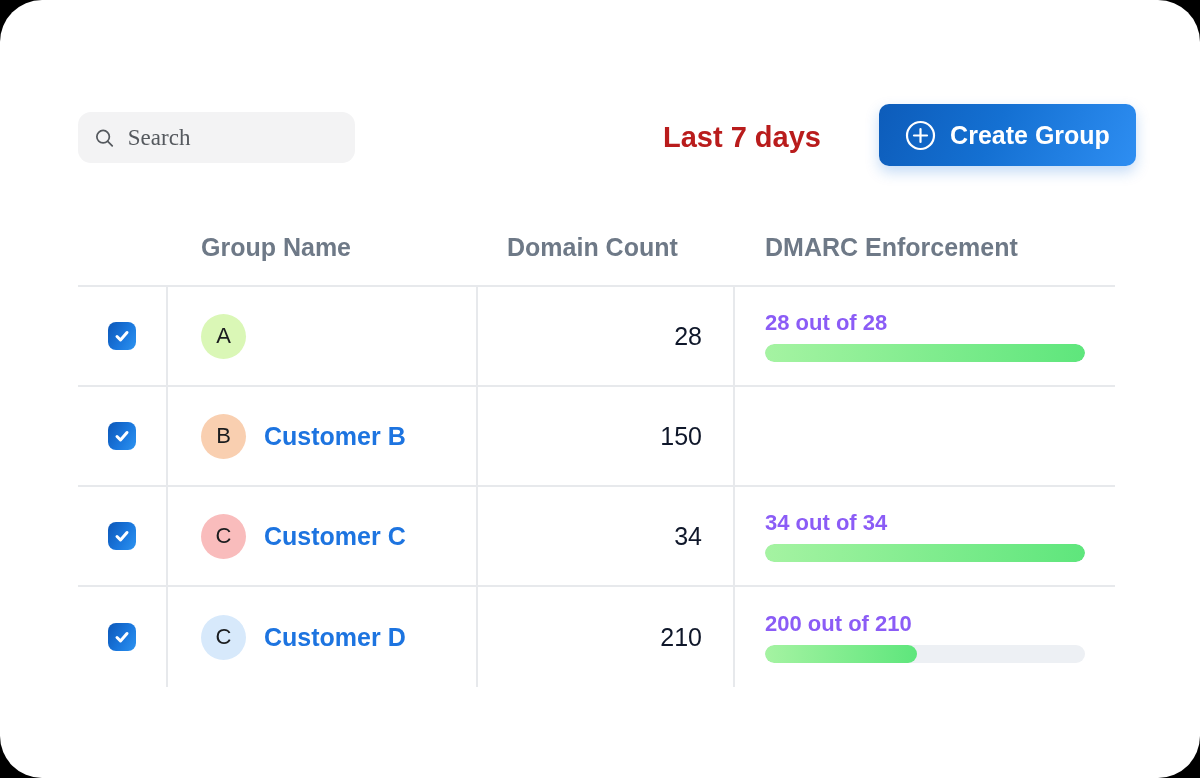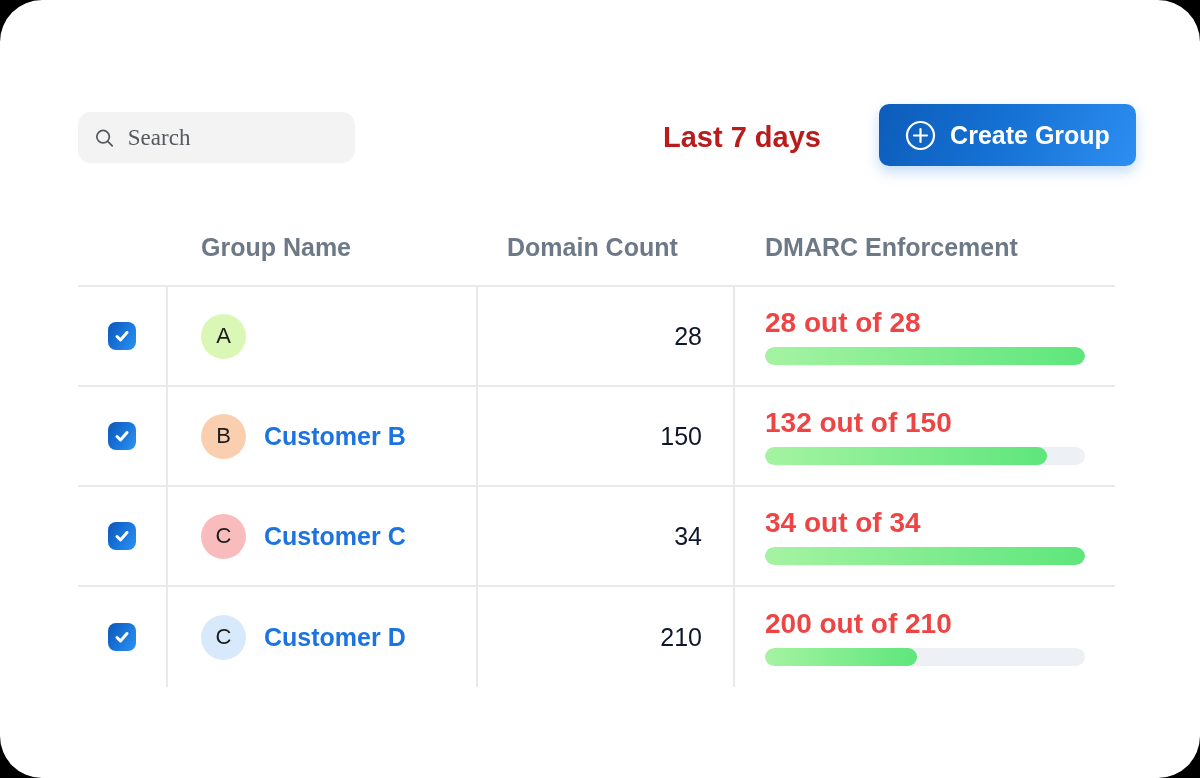--- a/index.html
+++ b/index.html
@@ -83,21 +83,21 @@
   }
   .avatar {
     width: 45px; height: 45px; border-radius: 50%;
     display: flex; align-items: center; justify-content: center;
     font-size: 22px; font-weight: 500; color: #1b1d1f;
   }
   .cust-name {
     font-size: 25px; font-weight: 600; color: #1d74e0;
     text-decoration: none; cursor: pointer;
   }
-  .enf-label { font-size: 28px; font-weight: 600; color: #ef4444; }
+  .enf-label { font-size: 22px; font-weight: 600; color: #8b5cf6; }
   .bar-track {
     width: 320px; height: 18px; border-radius: 9px;
     background: #edf0f4; overflow: hidden;
   }
   .bar-fill {
     height: 100%; border-radius: 9px;
     background: linear-gradient(to right, #a5f3a2, #5ee67c);
   }
 </style>
 </head>
@@ -157,26 +157,20 @@
         <svg width="16" height="16" viewBox="0 0 16 16">
           <polyline points="3,8.5 6.5,12 13,4.5" fill="none" stroke="#ffffff" stroke-width="3" stroke-linecap="round" stroke-linejoin="round"></polyline>
         </svg>
       </div>
     </div>
     <div class="td name">
       <div class="avatar" style="background: rgb(249, 207, 176);">B</div>
       <a class="cust-name">Customer B</a>
     </div>
     <div class="td count">150</div>
-    <div class="td dmarc">
-      <div class="enf-label">132 out of 150</div>
-      <div class="bar-track">
-        <div class="bar-fill" style="width: 88%;"></div>
-      </div>
-    </div>
   </div>
 
   <div class="trow">
     <div class="td sel">
       <div class="checkbox">
         <svg width="16" height="16" viewBox="0 0 16 16">
           <polyline points="3,8.5 6.5,12 13,4.5" fill="none" stroke="#ffffff" stroke-width="3" stroke-linecap="round" stroke-linejoin="round"></polyline>
         </svg>
       </div>
     </div>

